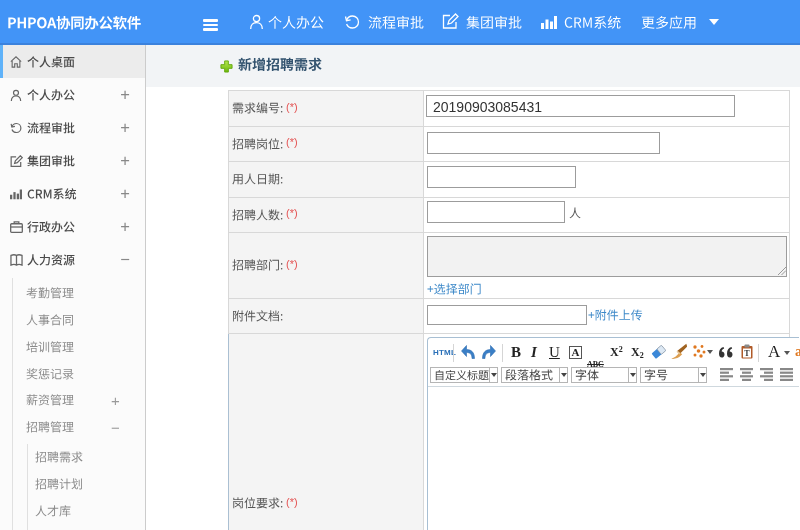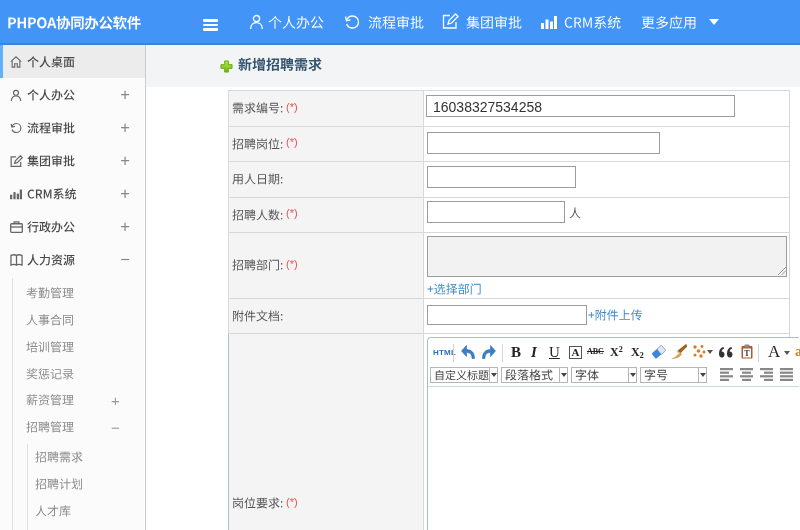--- a/index.html
+++ b/index.html
@@ -484,21 +484,21 @@
       <g fill="#555555" transform="translate(0,13.44) scale(0.012000,-0.012000)">
         <use href="#g83" x="0"></use>
         <use href="#g84" x="1000"></use>
         <use href="#g94" x="2000"></use>
         <use href="#g69" x="3000"></use>
         <use href="#g82" x="4000"></use>
       </g>
     </svg>
     <div style="position:absolute;left:286px;top:495.5px;font:11px 'Liberation Sans',sans-serif;color:#e45454">(*)</div>
     <div style="position:absolute;left:426px;top:95px;width:309px;height:22px;background:#fff;border:1px solid #9c9c9c;box-sizing:border-box"></div>
-    <div style="position:absolute;left:433px;top:99px;font:14px 'Liberation Sans',sans-serif;color:#333">16038327534258</div>
+    <div style="position:absolute;left:433px;top:99px;font:14px 'Liberation Sans',sans-serif;color:#333">20190903085431</div>
     <div style="position:absolute;left:427px;top:132px;width:233px;height:22px;background:#fff;border:1px solid #9c9c9c;box-sizing:border-box"></div>
     <div style="position:absolute;left:427px;top:166px;width:149px;height:22px;background:#fff;border:1px solid #9c9c9c;box-sizing:border-box"></div>
     <div style="position:absolute;left:427px;top:201px;width:138px;height:22px;background:#fff;border:1px solid #9c9c9c;box-sizing:border-box"></div>
     <svg style="position:absolute;left:569.0px;top:203.5px;overflow:visible" width="12" height="18">
       <g fill="#555555" transform="translate(0,13.44) scale(0.012000,-0.012000)">
         <use href="#g11" x="0"></use>
       </g>
     </svg>
     <div style="position:absolute;left:427px;top:236px;width:360px;height:41px;background:#f2f2f2;border:1px solid #9c9c9c;box-sizing:border-box"></div>
     <svg style="position:absolute;left:778px;top:267px" width="8" height="8">
@@ -534,21 +534,21 @@
       <path d="M13.5 14.5 C13.5 8.5 10.5 5.5 5.5 5.5 L5.5 1.5 L0.5 7 L5.5 12.5 L5.5 8.5 C9.5 8.5 11 10.5 11 14.5 Z" fill="#3a7fc6" stroke="#2d6cb0" stroke-width="0.6"></path>
     </svg>
     <svg style="position:absolute;left:481px;top:344px" width="15" height="16" viewBox="0 0 15 16">
       <path d="M1.5 14.5 C1.5 8.5 4.5 5.5 9.5 5.5 L9.5 1.5 L14.5 7 L9.5 12.5 L9.5 8.5 C5.5 8.5 4 10.5 4 14.5 Z" fill="#3a7fc6" stroke="#2d6cb0" stroke-width="0.6"></path>
     </svg>
     <div style="position:absolute;left:502px;top:344px;width:1px;height:18px;background:#d5d5d5"></div>
     <div style="position:absolute;left:511px;top:344px;font:bold 15px 'Liberation Serif',serif;color:#222">B</div>
     <div style="position:absolute;left:531px;top:344px;font:italic bold 15px 'Liberation Serif',serif;color:#222">I</div>
     <div style="position:absolute;left:549px;top:344px;font:15px 'Liberation Serif',serif;color:#222;text-decoration:underline">U</div>
     <div style="position:absolute;left:569px;top:346px;width:13px;height:13px;border:1px solid #555;box-sizing:border-box;font:bold 11px 'Liberation Serif',serif;color:#222;text-align:center;line-height:11px">A</div>
-    <div style="position:absolute;left:587px;top:347px;font:bold 8px 'Liberation Serif',serif;color:#222;text-decoration:line-through">ABC</div>
+    <div style="position:absolute;left:587px;top:360px;font:bold 8px 'Liberation Serif',serif;color:#222;text-decoration:line-through">ABC</div>
     <div style="position:absolute;left:610px;top:345px;font:bold 12px 'Liberation Serif',serif;color:#222">X<span style="font-size:8px;vertical-align:4px">2</span></div>
     <div style="position:absolute;left:631px;top:345px;font:bold 12px 'Liberation Serif',serif;color:#222">X<span style="font-size:8px;vertical-align:-2px">2</span></div>
     <svg style="position:absolute;left:651px;top:345px" width="15" height="14" viewBox="0 0 15 14">
       <g transform="rotate(-40 7 7)">
         <rect x="1" y="4" width="13" height="7" rx="1" fill="#3b88d8"></rect>
         <rect x="8" y="4" width="6" height="7" rx="1" fill="#dce8f4" stroke="#888" stroke-width="0.5"></rect>
       </g>
     </svg>
     <svg style="position:absolute;left:671px;top:343px" width="16" height="16" viewBox="0 0 16 16">
       <path d="M15.3 0.7 L16.2 3.6 L9.2 10.6 L6.4 7.8 Z" fill="#a06320"></path>

